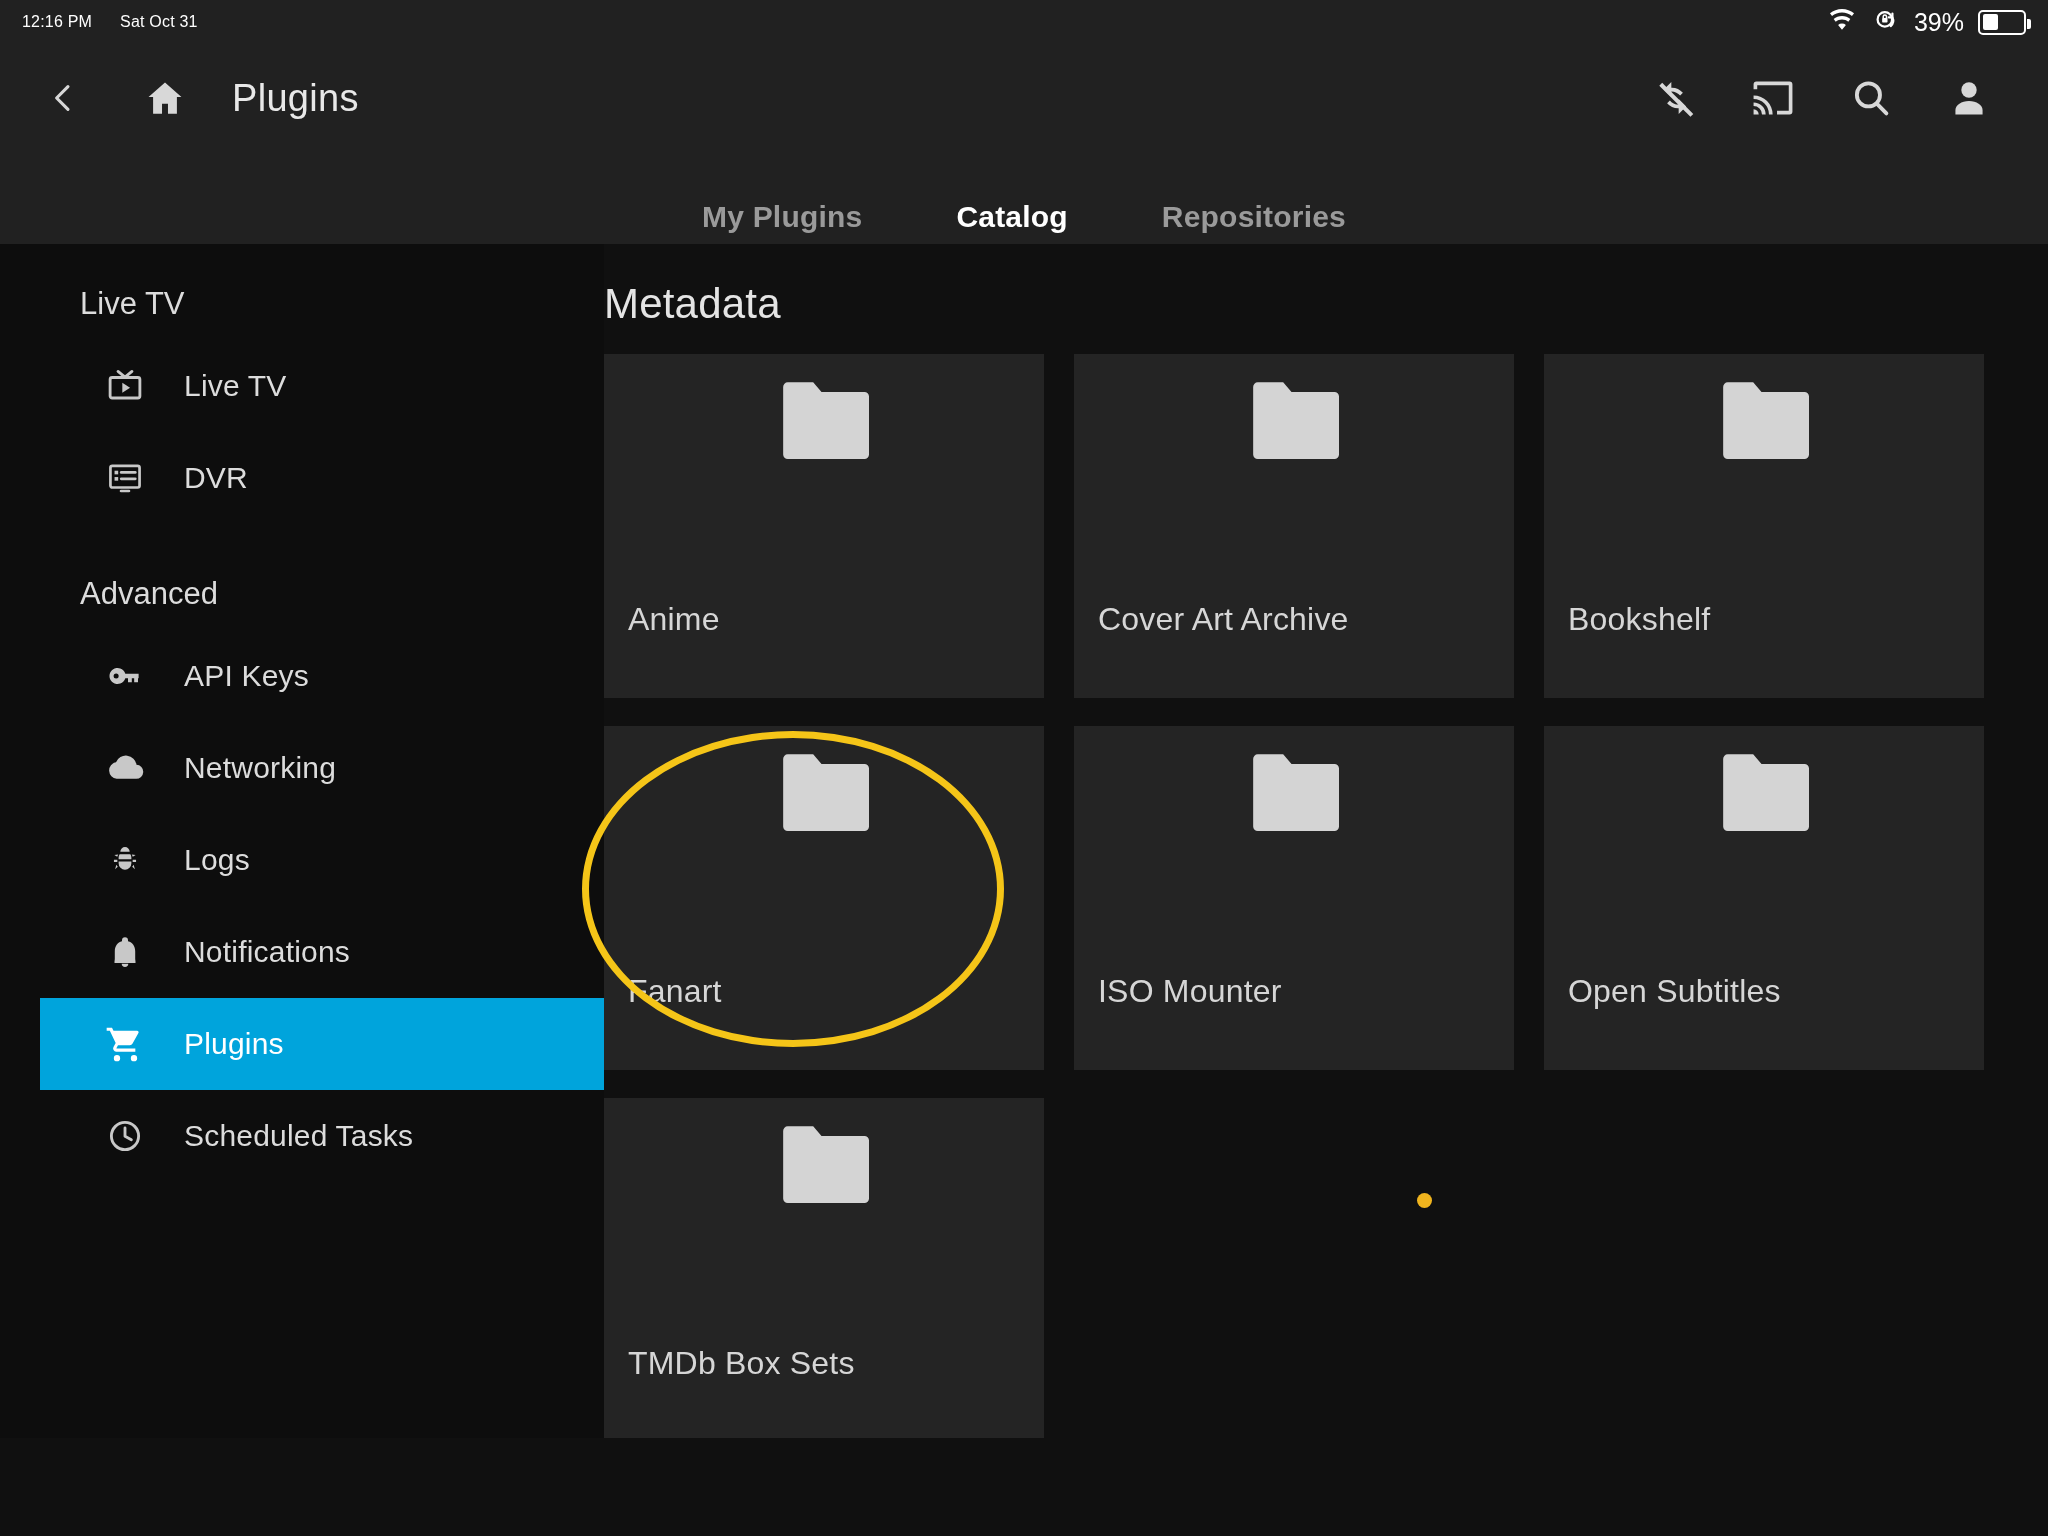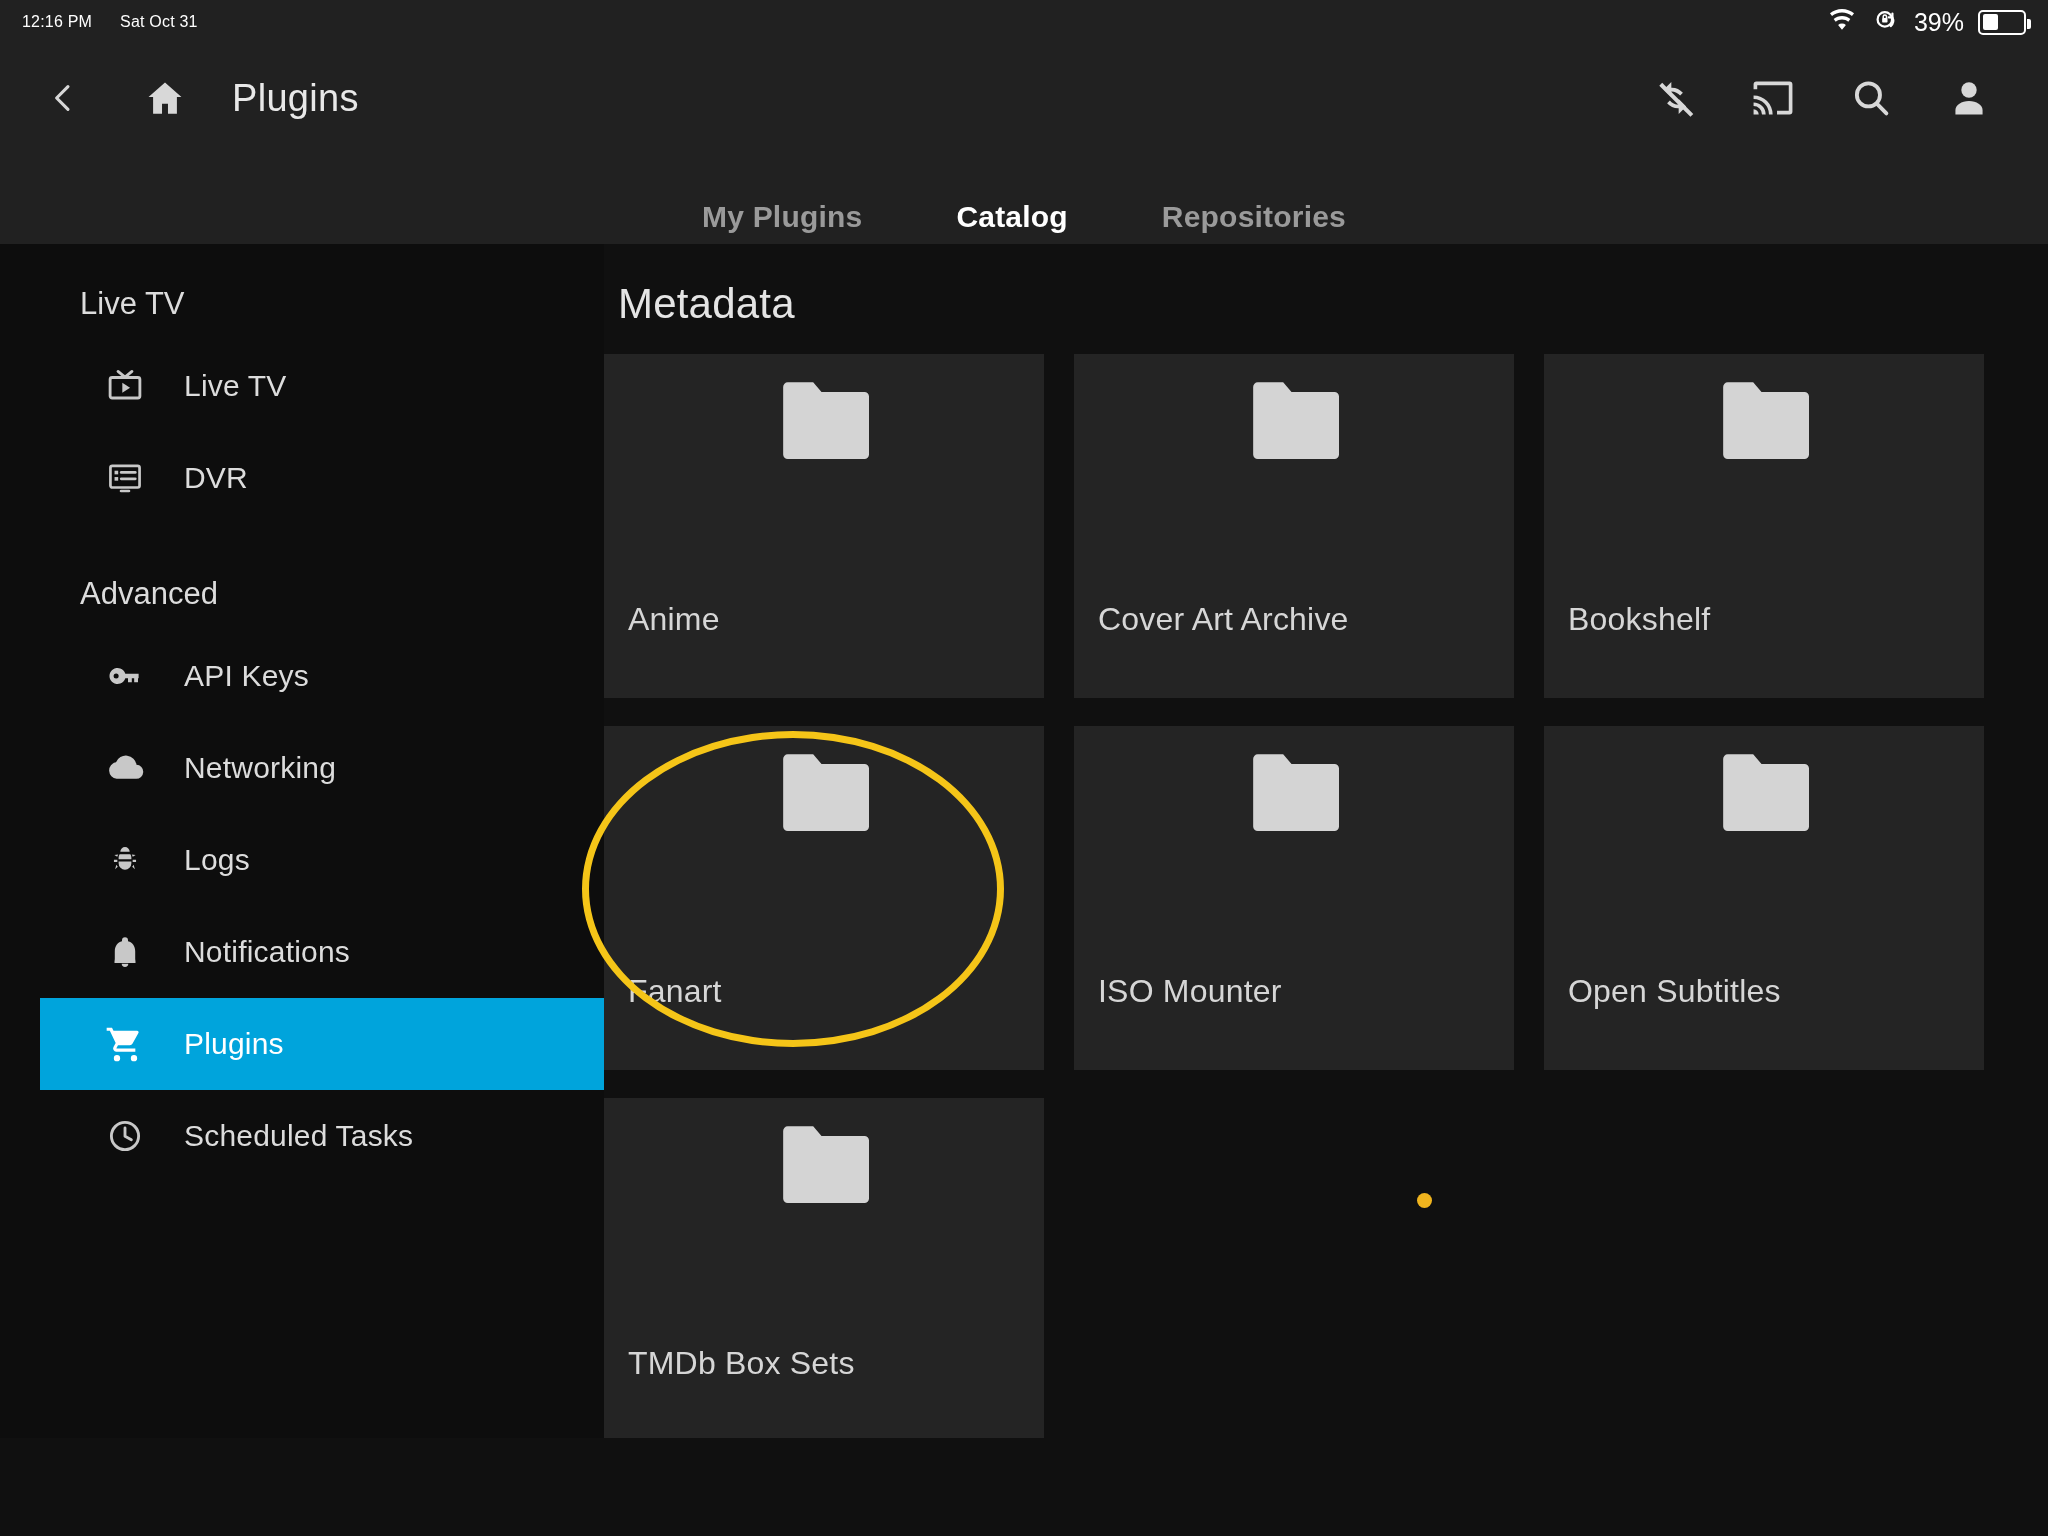--- a/index.html
+++ b/index.html
@@ -71,21 +71,21 @@
   .side-item.active { background: #00a4dc; }
   .side-item.active .sicon, .side-item.active .slabel { color: #ffffff; }
   .side-gap { height: 34px; }
 
   .content {
     position: absolute; top: 244px; left: 604px; width: 1444px; height: 1194px;
     background: #101010; overflow: hidden;
   }
   .section-title {
     font-size: 42px; color: #e4e4e4; font-weight: 400; padding: 36px 0 26px 0;
-    margin-left: 14px; letter-spacing: .2px;
+    margin-left: 0; letter-spacing: .2px;
   }
   .grid {
     display: grid; grid-template-columns: repeat(3, 440px); gap: 28px 30px;
   }
   .card {
     width: 440px; height: 344px; background: #242424; position: relative;
   }
   .card .folder { position: absolute; top: 28px; left: 50%; transform: translateX(-50%); }
   .card .cname {
     position: absolute; left: 24px; bottom: 60px; font-size: 32px; color: #d6d6d6;

